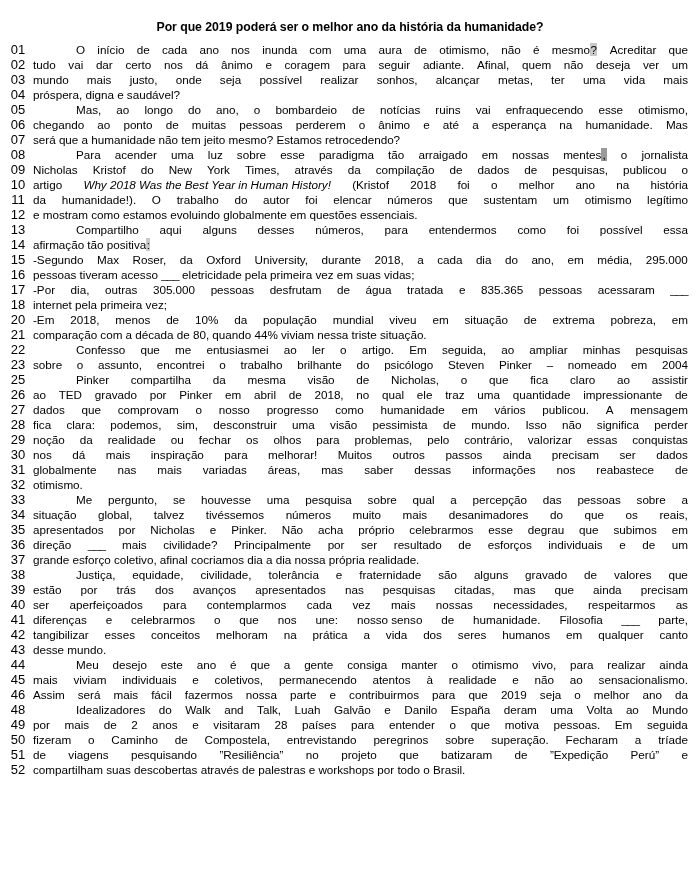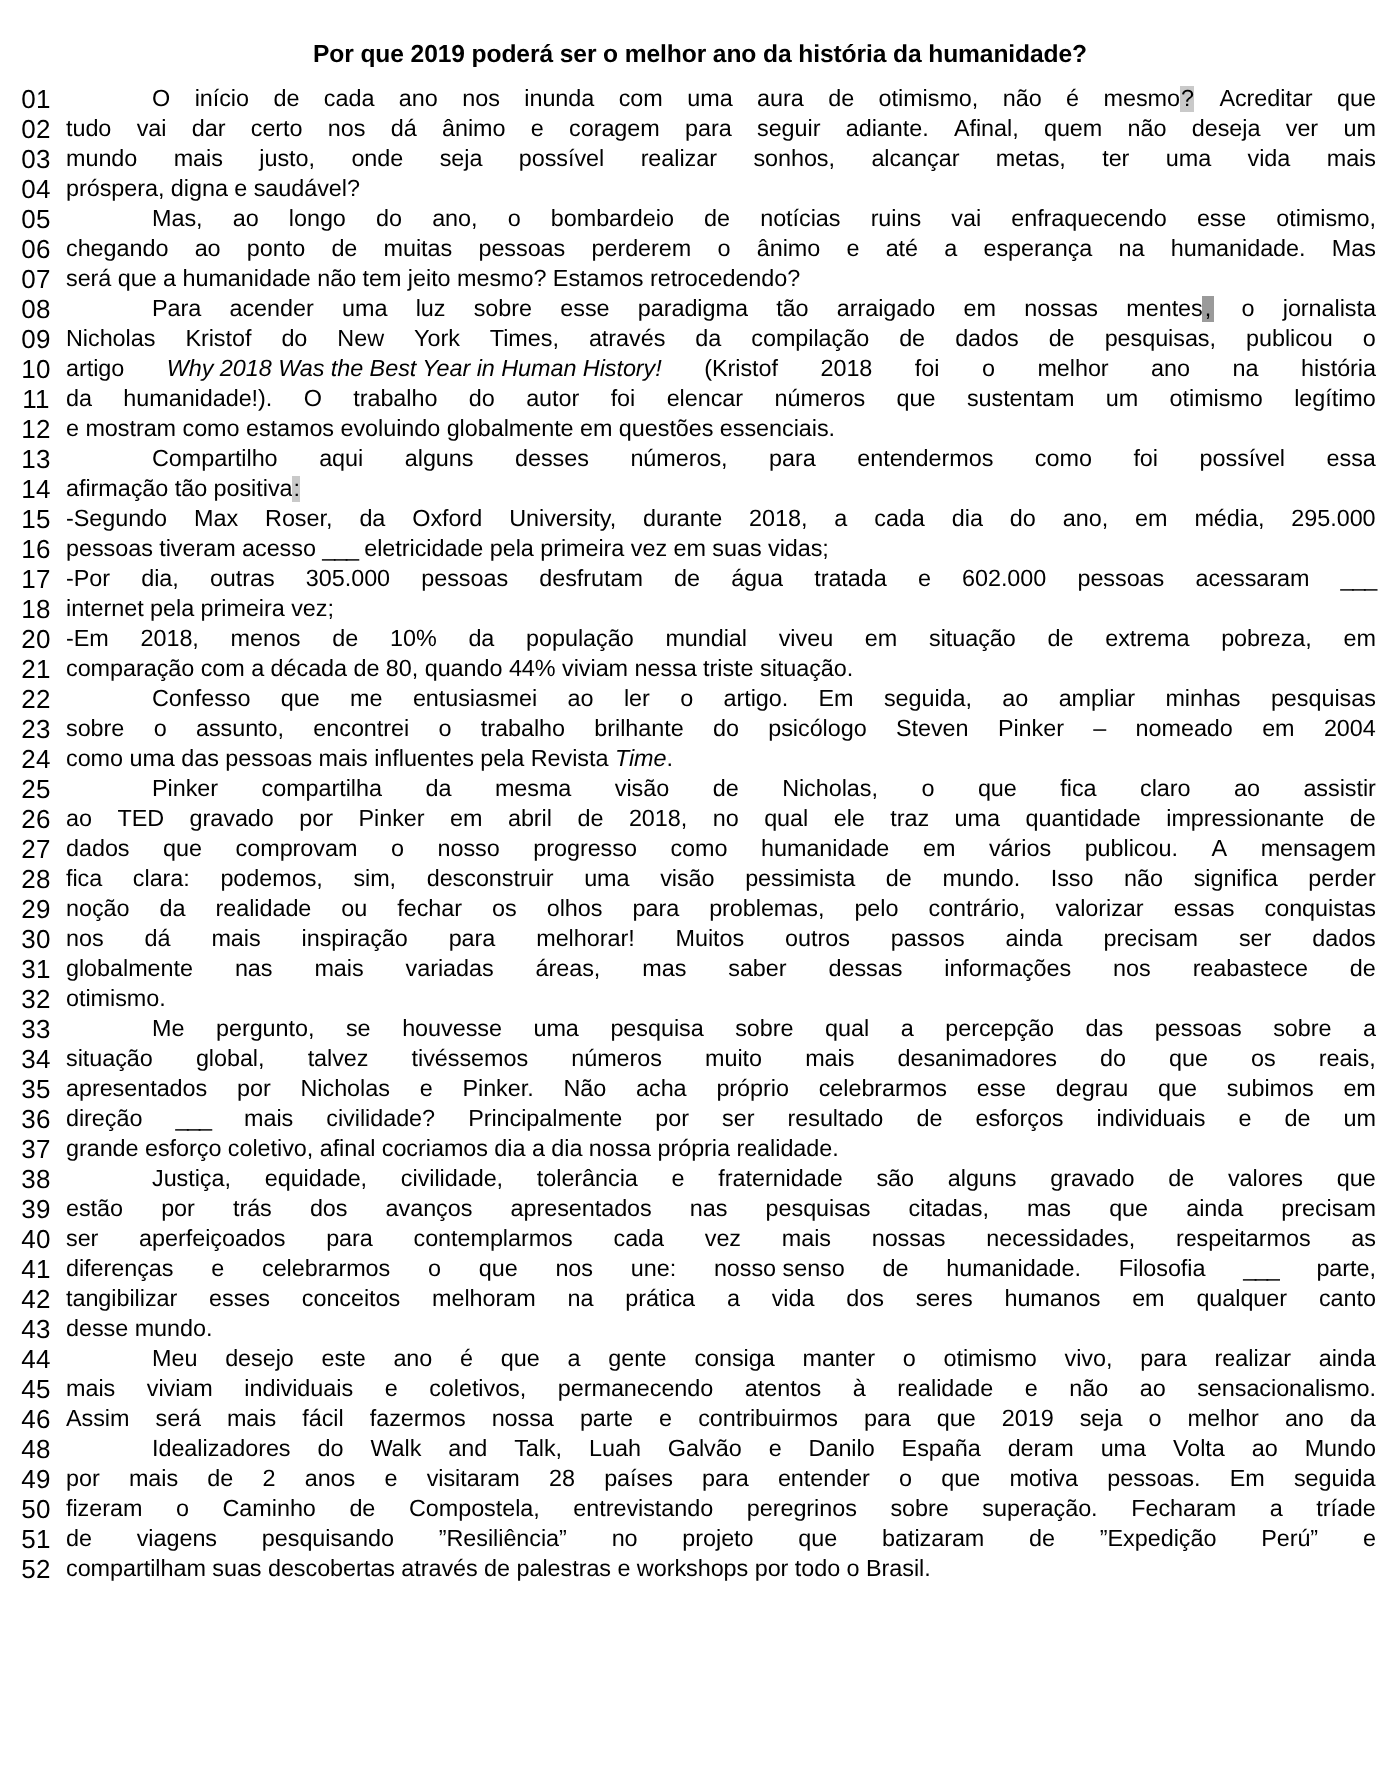--- a/index.html
+++ b/index.html
@@ -165,21 +165,21 @@
         <span class="ltext j"><span>-Segundo</span><span>Max</span><span>Roser,</span><span>da</span><span>Oxford</span><span>University,</span><span>durante</span><span>2018,</span><span>a</span><span>cada</span><span>dia</span><span>do</span><span>ano,</span><span>em</span><span>média,</span><span>295.000</span></span>
       </div>
 
     <div class="line">
         <span class="lnum">16</span>
         <span class="ltext">pessoas tiveram acesso <span class="blank">___</span> eletricidade pela primeira vez em suas vidas;</span>
       </div>
 
     <div class="line">
         <span class="lnum">17</span>
-        <span class="ltext j"><span>-Por</span><span>dia,</span><span>outras</span><span>305.000</span><span>pessoas</span><span>desfrutam</span><span>de</span><span>água</span><span>tratada</span><span>e</span><span>602.000</span><span>pessoas</span><span>acessaram</span><span class="blank">___</span></span>
+        <span class="ltext j"><span>-Por</span><span>dia,</span><span>outras</span><span>305.000</span><span>pessoas</span><span>desfrutam</span><span>de</span><span>água</span><span>tratada</span><span>e</span><span>835.365</span><span>pessoas</span><span>acessaram</span><span class="blank">___</span></span>
       </div>
 
     <div class="line">
         <span class="lnum">18</span>
         <span class="ltext">internet pela primeira vez;</span>
       </div>
 
 
     <div class="line">
         <span class="lnum">20</span>
@@ -194,24 +194,20 @@
     <div class="line">
         <span class="lnum">22</span>
         <span class="ltext j"><span><span class="ind"></span>Confesso</span><span>que</span><span>me</span><span>entusiasmei</span><span>ao</span><span>ler</span><span>o</span><span>artigo.</span><span>Em</span><span>seguida,</span><span>ao</span><span>ampliar</span><span>minhas</span><span>pesquisas</span></span>
       </div>
 
     <div class="line">
         <span class="lnum">23</span>
         <span class="ltext j"><span>sobre</span><span>o</span><span>assunto,</span><span>encontrei</span><span>o</span><span>trabalho</span><span>brilhante</span><span>do</span><span>psicólogo</span><span>Steven</span><span>Pinker</span><span>–</span><span>nomeado</span><span>em</span><span>2004</span></span>
       </div>
 
-    <div class="line">
-        <span class="lnum">24</span>
-        <span class="ltext">como uma das pessoas mais influentes pela Revista <i>Time</i>.</span>
-      </div>
 
     <div class="line">
         <span class="lnum">25</span>
         <span class="ltext j"><span><span class="ind"></span>Pinker</span><span>compartilha</span><span>da</span><span>mesma</span><span>visão</span><span>de</span><span>Nicholas,</span><span>o</span><span>que</span><span>fica</span><span>claro</span><span>ao</span><span>assistir</span></span>
       </div>
 
     <div class="line">
         <span class="lnum">26</span>
         <span class="ltext j"><span>ao</span><span>TED</span><span>gravado</span><span>por</span><span>Pinker</span><span>em</span><span>abril</span><span>de</span><span>2018,</span><span>no</span><span>qual</span><span>ele</span><span>traz</span><span>uma</span><span>quantidade</span><span>impressionante</span><span>de</span></span>
       </div>

